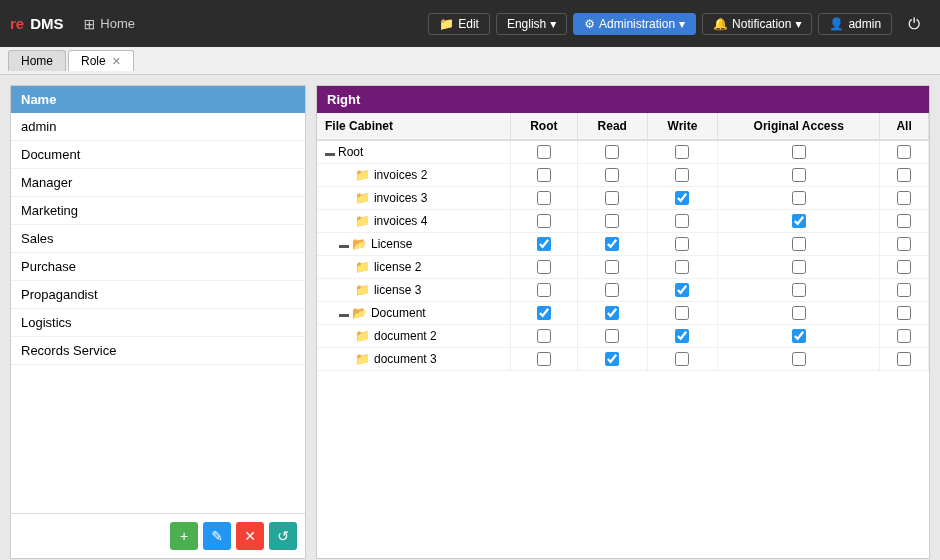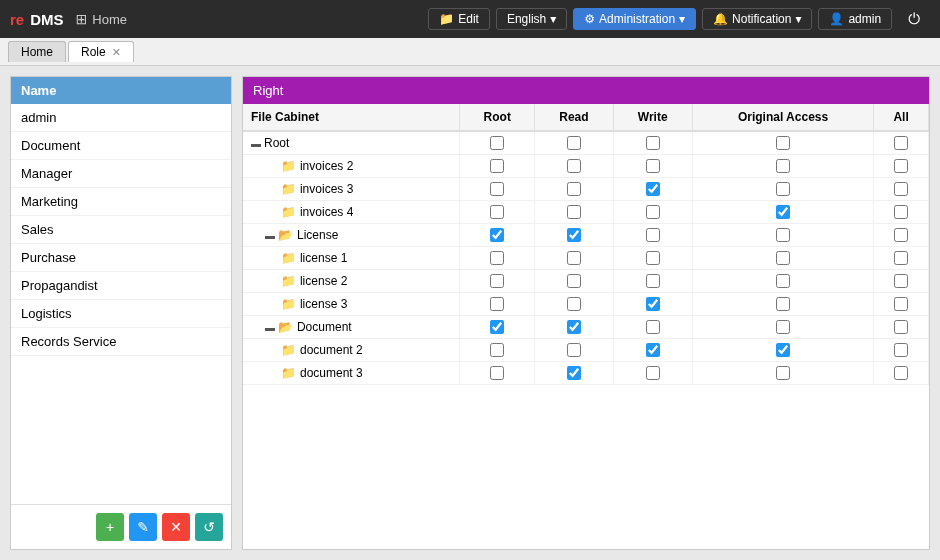--- a/index.html
+++ b/index.html
@@ -2,25 +2,25 @@
 <html><head>
   <meta charset="utf-8">
   <style>
     * { box-sizing: border-box; margin: 0; padding: 0; }
     body { font-family: Arial, sans-serif; font-size: 13px; background: #e8e8e8; }
 
     
     .top-nav {
       background: #2c2c2c;
       color: #fff;
-      height: 38px;
+      height: 47px;
       display: flex;
       align-items: center;
       padding: 16px 10px;
-      gap: 12px;
+      gap: 20px;
     }
     .top-nav .brand {
       display: flex;
       align-items: center;
       gap: 6px;
       font-weight: bold;
       font-size: 15px;
     }
     .top-nav .brand span { color: #e84040; }
     .top-nav .brand .dms { color: #fff; }
@@ -79,21 +79,21 @@
     
     .main-container {
       display: flex;
       padding: 10px;
       gap: 10px;
       height: calc(560px - 66px);
     }
 
     
     .left-panel {
-      width: 222px;
+      width: 296px;
       background: #fff;
       border: 1px solid #ccc;
       display: flex;
       flex-direction: column;
     }
     .left-panel-header {
       background: #5a9fd4;
       color: #fff;
       padding: 6px 10px;
       font-weight: bold;
@@ -134,24 +134,24 @@
     
     .right-panel {
       flex: 1;
       background: #fff;
       border: 1px solid #ccc;
       display: flex;
       flex-direction: column;
       overflow: hidden;
     }
     .right-panel-header {
-      background: #a21caf;
+      background: #701a75;
       color: #fff;
       padding: 6px 10px;
-      font-weight: normal;
+      font-weight: bold;
       font-size: 13px;
     }
 
     
     .rights-table {
       width: 100%;
       border-collapse: collapse;
       font-size: 12px;
     }
     .rights-table thead tr {
@@ -431,48 +431,20 @@
                   <input type="checkbox" style="">
                 </div>
               </td>
               <td>
                 <div class="cb-wrap">
                   <input type="checkbox" style="">
                 </div>
               </td>
             </tr>
             <tr>
-              <td class="name-cell indent-2"><span class="folder-icon">📁</span><span>license 1</span></td>
-              <td>
-                <div class="cb-wrap">
-                  <input type="checkbox" style="">
-                </div>
-              </td>
-              <td>
-                <div class="cb-wrap">
-                  <input type="checkbox" style="">
-                </div>
-              </td>
-              <td>
-                <div class="cb-wrap">
-                  <input type="checkbox" style="">
-                </div>
-              </td>
-              <td>
-                <div class="cb-wrap">
-                  <input type="checkbox" style="">
-                </div>
-              </td>
-              <td>
-                <div class="cb-wrap">
-                  <input type="checkbox" style="">
-                </div>
-              </td>
-            </tr>
-            <tr>
               <td class="name-cell indent-2"><span class="folder-icon">📁</span><span>license 2</span></td>
               <td>
                 <div class="cb-wrap">
                   <input type="checkbox" style="">
                 </div>
               </td>
               <td>
                 <div class="cb-wrap">
                   <input type="checkbox" style="">
                 </div>

